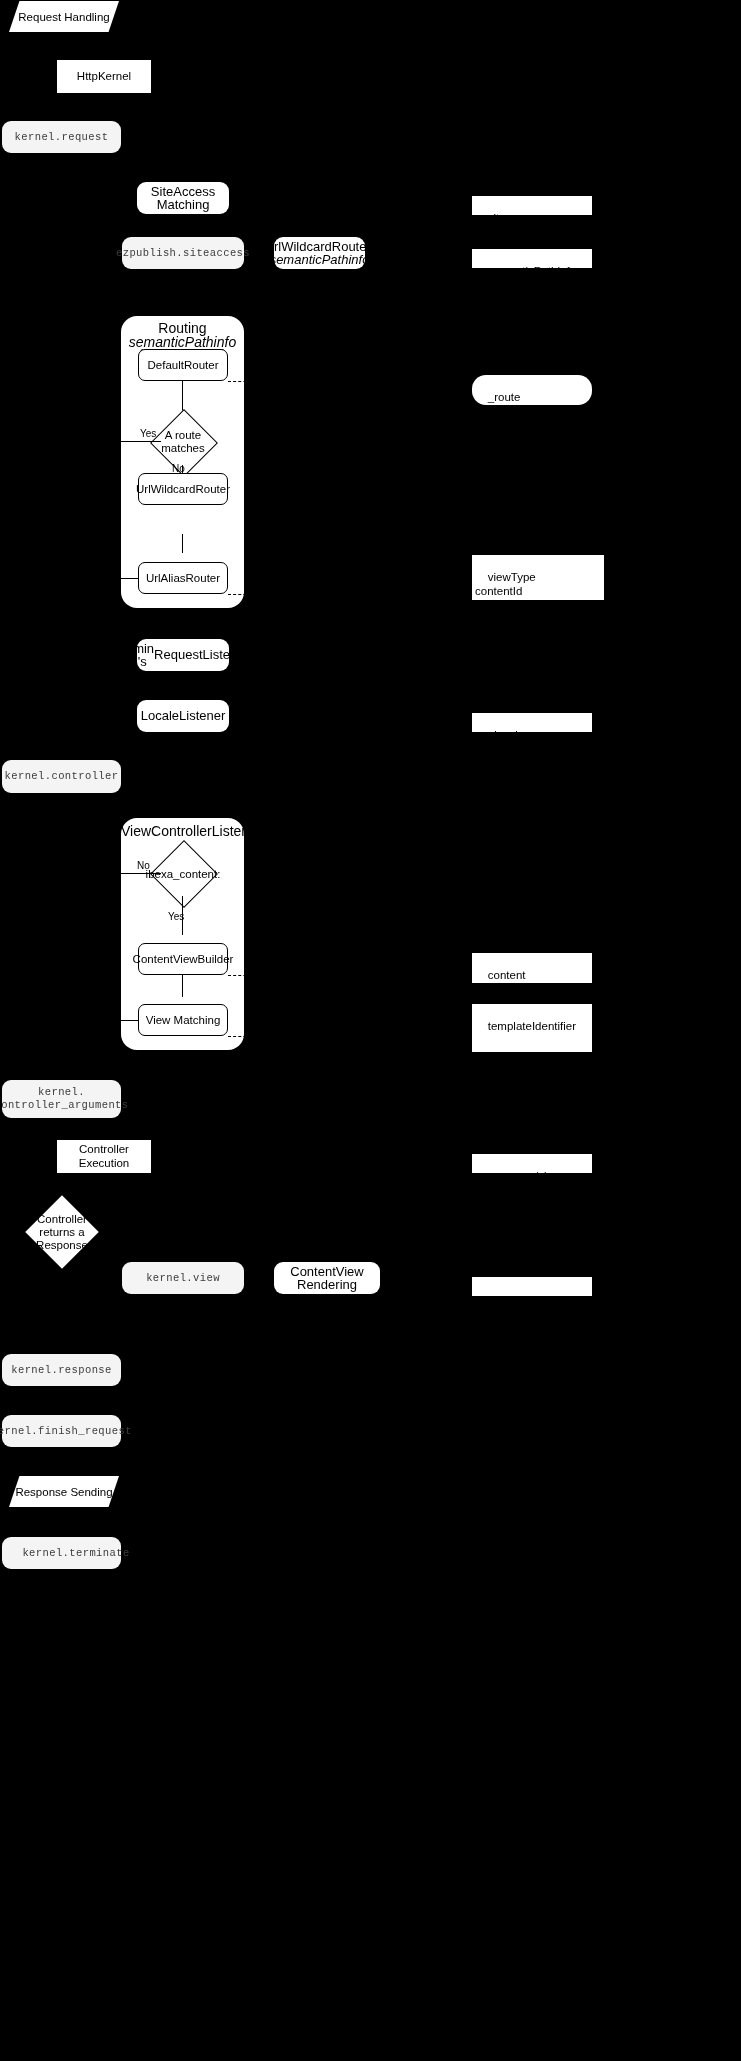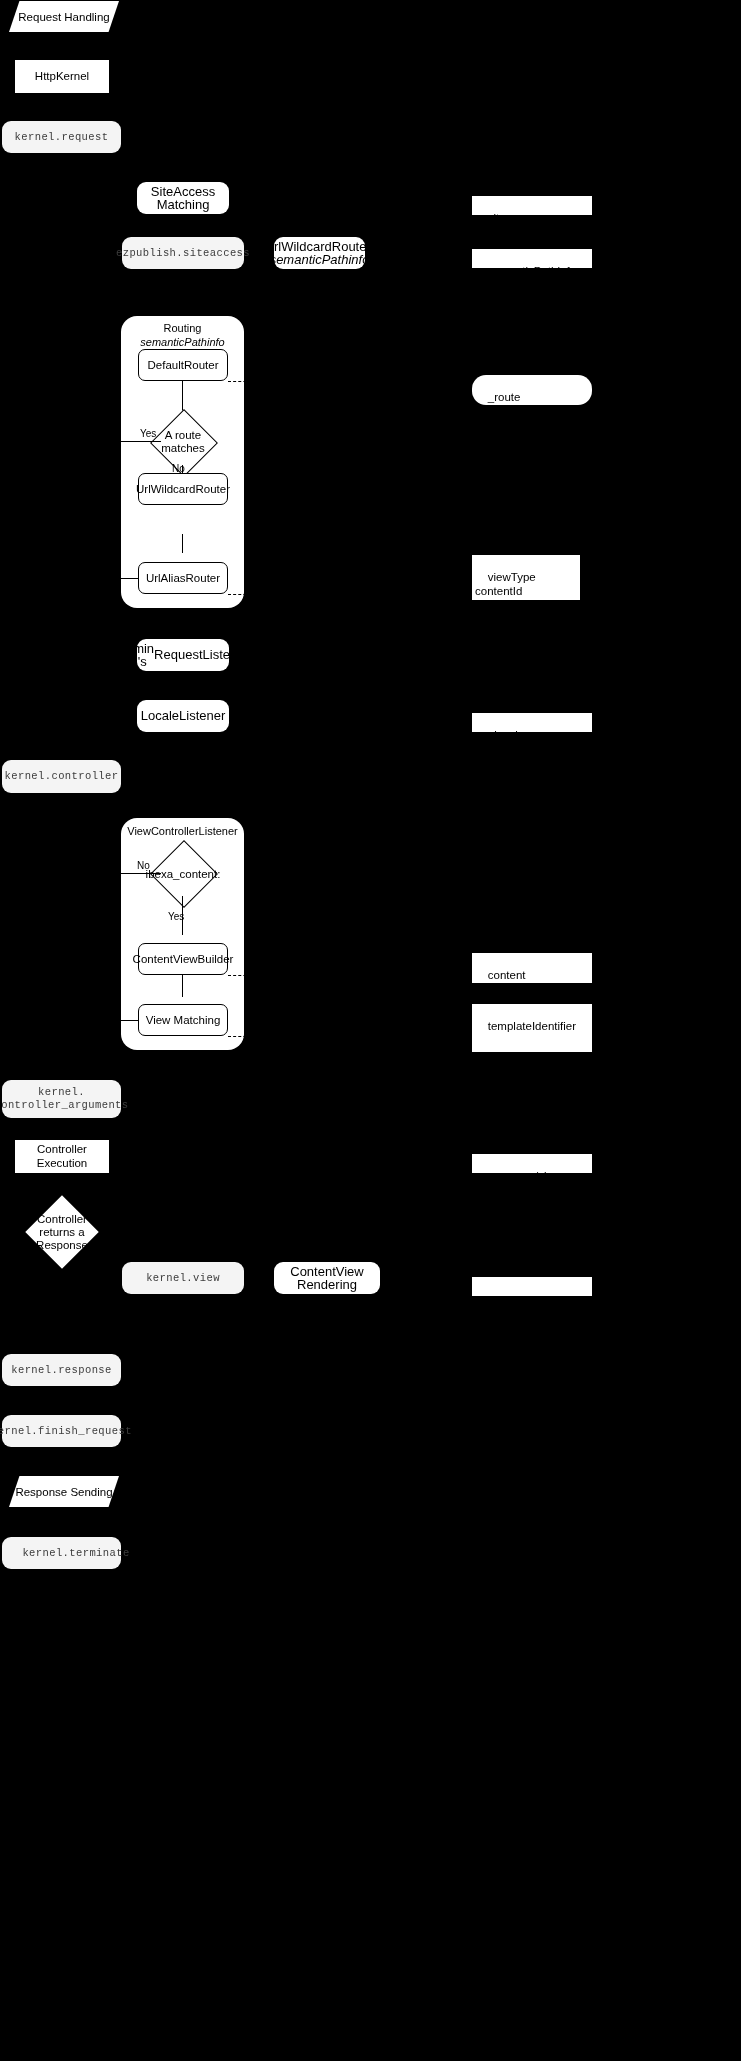--- a/index.html
+++ b/index.html
@@ -12,21 +12,21 @@
   
   .node{position:absolute;box-sizing:border-box;display:flex;align-items:center;
         justify-content:center;text-align:center;color:#000;}
 
   
   .rounded{
     background:#ffffff;border-radius:9px;font-size:13px;line-height:13.5px;
   }
   
   .rect{
-    background:#ffffff;border-radius:0;font-size:11.5px;line-height:13.5px;
+    background:#ffffff;border-radius:0;font-size:11.5px;line-height:13.5px;margin-left:42px;
   }
   
   .event{
     background:#f4f4f4;border-radius:9px;color:#3c3c3c;
     font-family:"Liberation Mono","DejaVu Sans Mono",monospace;
     font-size:10.5px;line-height:13px;letter-spacing:.4px;
   }
   
   .banner{
     background:#ffffff;font-size:11.5px;
@@ -42,21 +42,21 @@
   .subnode{
     position:absolute;box-sizing:border-box;background:#fff;border:1.3px solid #000;
     border-radius:7px;display:flex;align-items:center;justify-content:center;
     font-size:11.5px;color:#000;text-align:center;
   }
   
   .group{
     position:absolute;box-sizing:border-box;background:#ffffff;border-radius:16px;
   }
   .group-title{
-    position:absolute;left:0;right:0;text-align:center;font-size:11px;
+    position:absolute;left:0;right:0;text-align:center;font-size:14px;
     line-height:13.5px;color:#000;
   }
   .ital{font-style:italic;}
 
   
   .diamond{
     position:absolute;background:#fff;border:1.3px solid #000;
     transform:rotate(45deg);
   }
   .diamond-label{
@@ -164,21 +164,21 @@
     <span>UrlAliasRouter</span>
   </div>
   <div class="edge hline" style="left:121px;top:578px;width:18px;"></div>
   <div class="dashed" style="left:228px;top:594px;width:44px;"></div>
 
   <div class="datalabel" style="left:472px;top:375px;width:120px;height:30px;border-radius:14px;">
     <span>_route
 _controller</span>
   </div>
 
-  <div class="datalabel" style="left:472px;top:555px;width:108px;height:45px;">
+  <div class="datalabel" style="left:472px;top:555px;width:132px;height:45px;">
     <span>viewType
 contentId
 locationId</span>
   </div>
 
   <div class="node rounded" style="left:137px;top:639px;width:92px;height:32px;flex-direction:row;">
     <span>Admin UI's</span>
     <span>RequestListener</span>
   </div>
 

